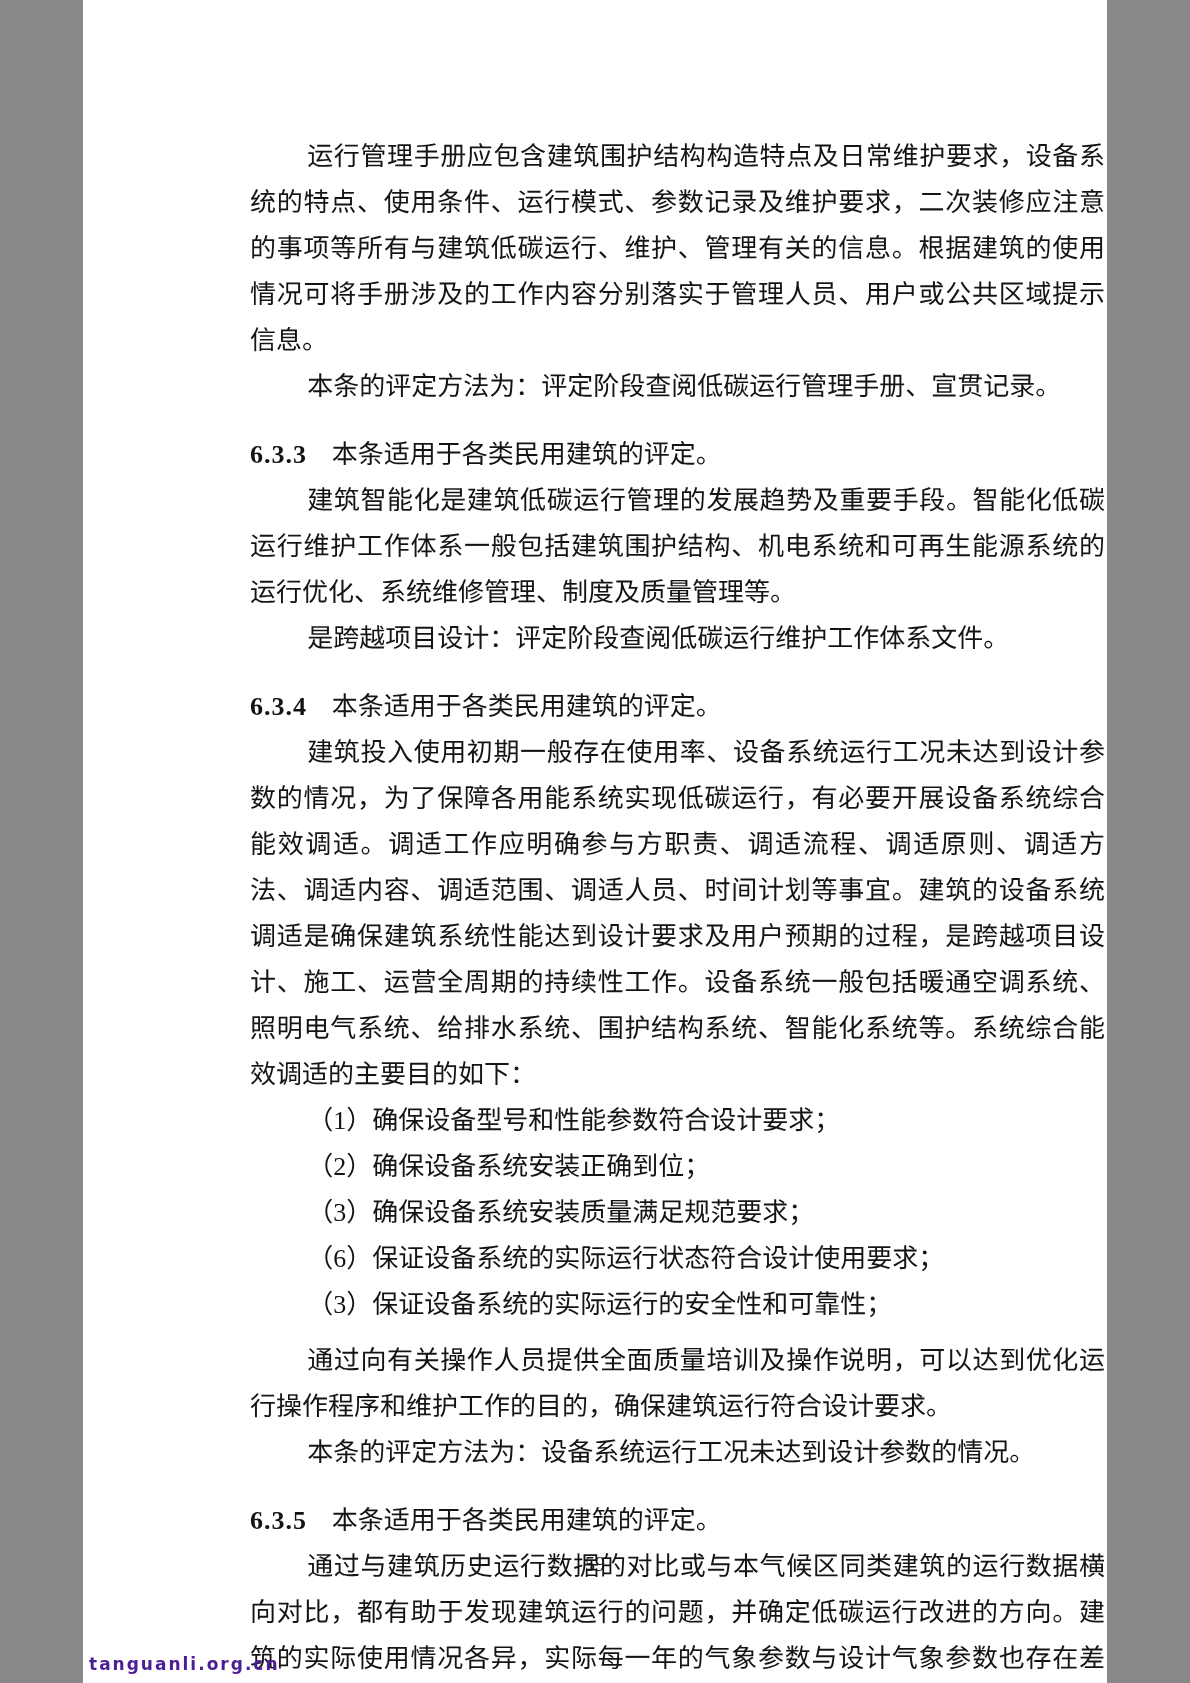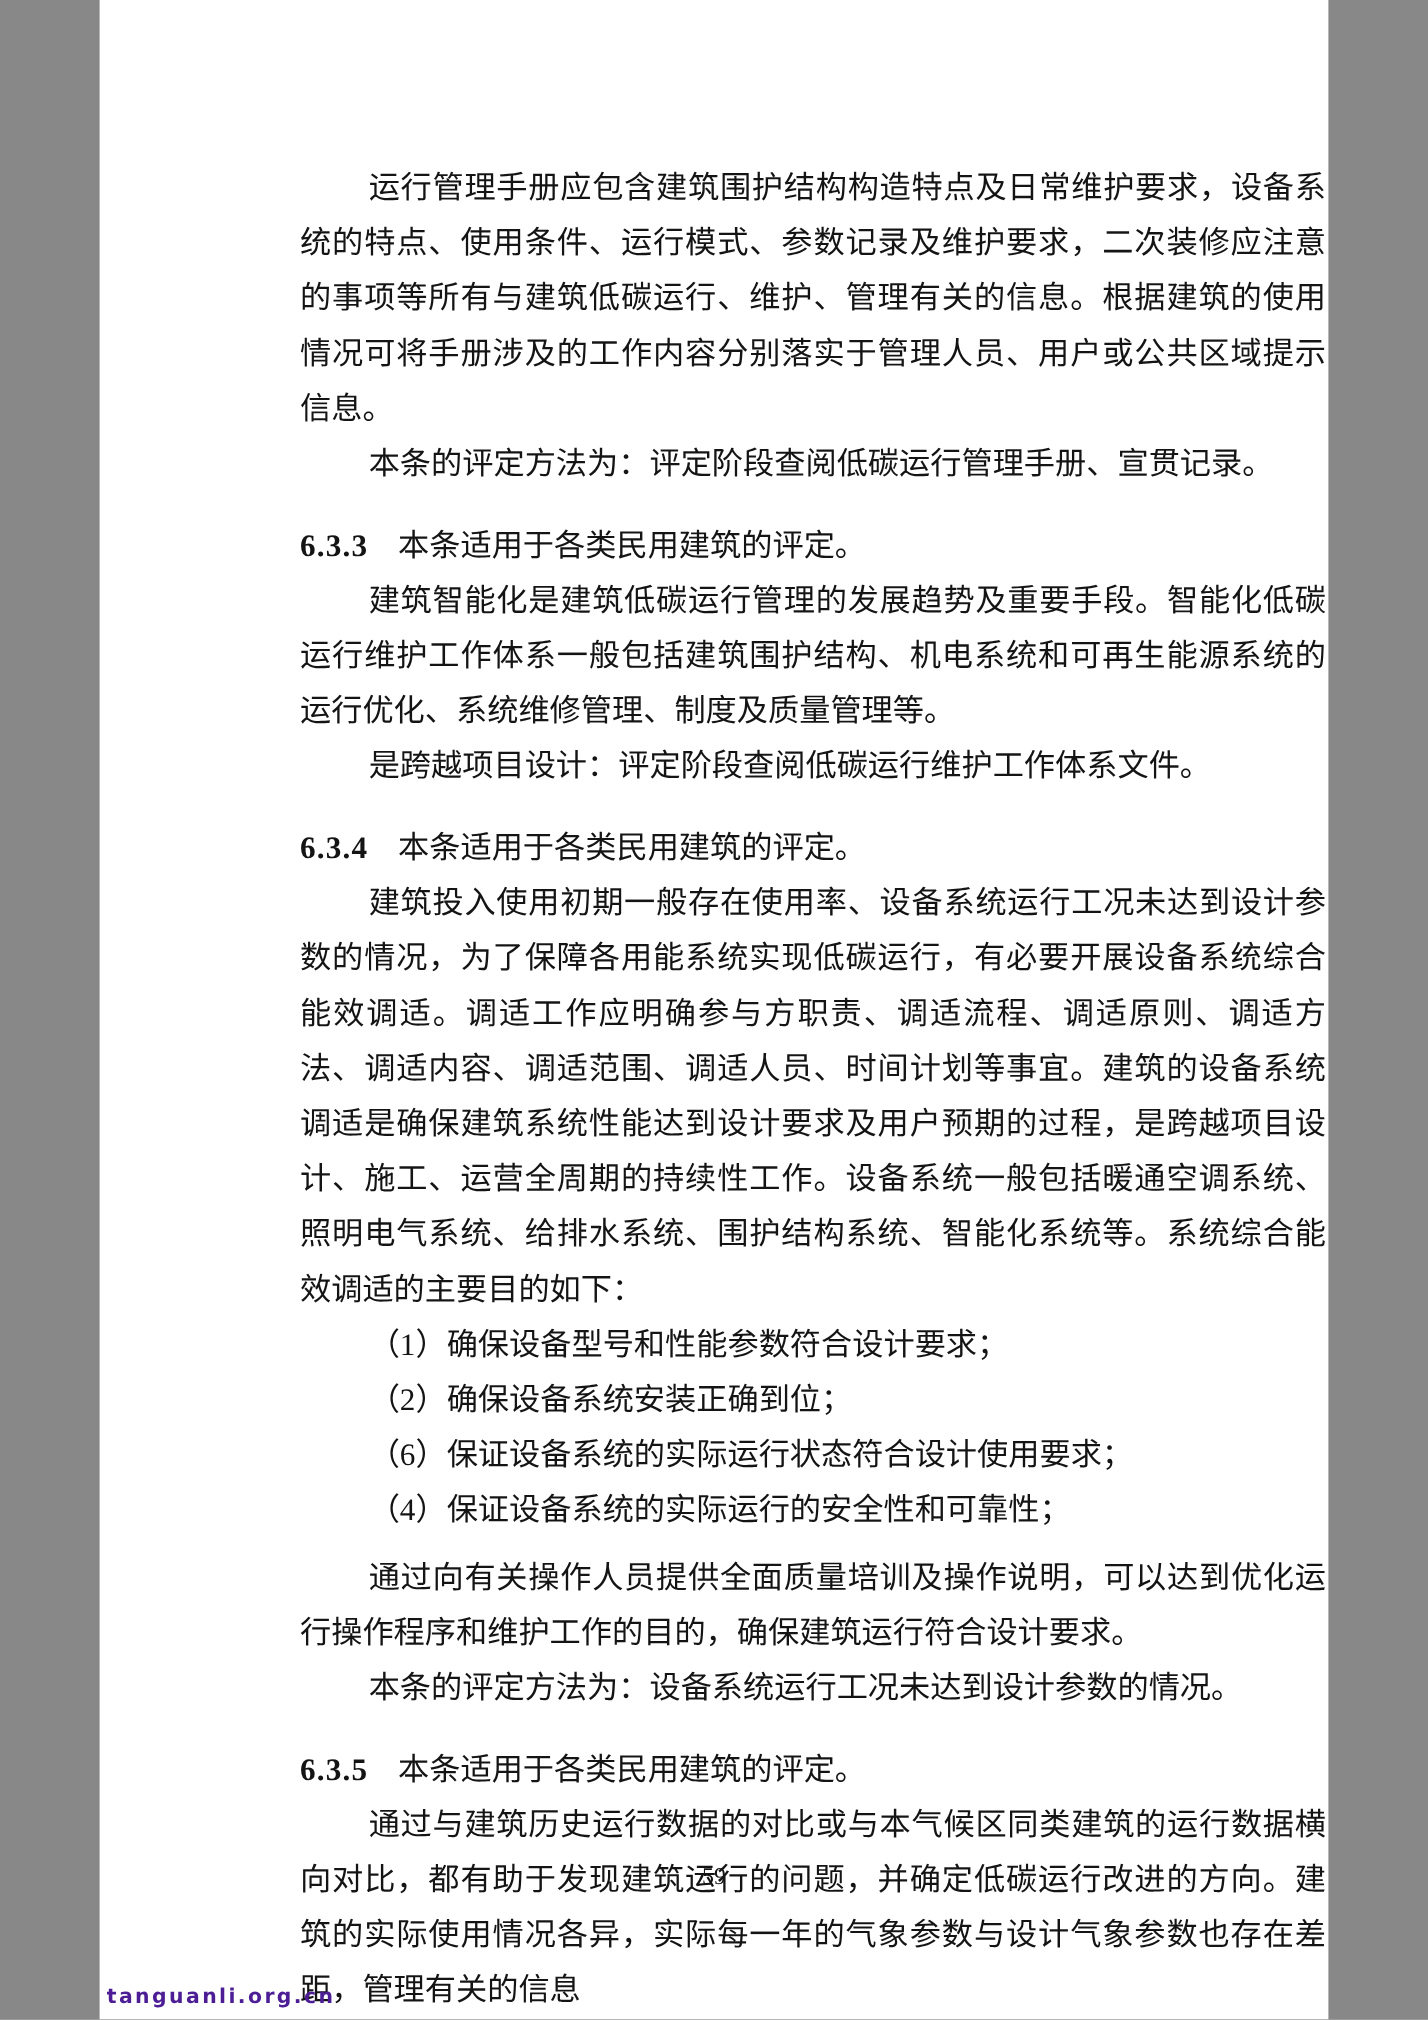--- a/index.html
+++ b/index.html
@@ -67,22 +67,23 @@
   <main class="content">
       <div class="block paragraph">运行管理手册应包含建筑围护结构构造特点及日常维护要求，设备系统的特点、使用条件、运行模式、参数记录及维护要求，二次装修应注意的事项等所有与建筑低碳运行、维护、管理有关的信息。根据建筑的使用情况可将手册涉及的工作内容分别落实于管理人员、用户或公共区域提示信息。</div>
       <div class="block paragraph">本条的评定方法为：评定阶段查阅低碳运行管理手册、宣贯记录。</div>
       <div class="block clause"><span class="clause-num">6.3.3</span><span>本条适用于各类民用建筑的评定。</span></div>
       <div class="block paragraph">建筑智能化是建筑低碳运行管理的发展趋势及重要手段。智能化低碳运行维护工作体系一般包括建筑围护结构、机电系统和可再生能源系统的运行优化、系统维修管理、制度及质量管理等。</div>
       <div class="block paragraph">是跨越项目设计：评定阶段查阅低碳运行维护工作体系文件。</div>
       <div class="block clause"><span class="clause-num">6.3.4</span><span>本条适用于各类民用建筑的评定。</span></div>
       <div class="block paragraph">建筑投入使用初期一般存在使用率、设备系统运行工况未达到设计参数的情况，为了保障各用能系统实现低碳运行，有必要开展设备系统综合能效调适。调适工作应明确参与方职责、调适流程、调适原则、调适方法、调适内容、调适范围、调适人员、时间计划等事宜。建筑的设备系统调适是确保建筑系统性能达到设计要求及用户预期的过程，是跨越项目设计、施工、运营全周期的持续性工作。设备系统一般包括暖通空调系统、照明电气系统、给排水系统、围护结构系统、智能化系统等。系统综合能效调适的主要目的如下：</div>
       <div class="block list-item">（1）确保设备型号和性能参数符合设计要求；</div>
       <div class="block list-item">（2）确保设备系统安装正确到位；</div>
+      <div class="block list-item">（3）确保设备系统安装质量满足规范要求；</div>
       <div class="block list-item">（6）保证设备系统的实际运行状态符合设计使用要求；</div>
-      <div class="block list-item">（4）保证设备系统的实际运行的安全性和可靠性；</div>
+      <div class="block list-item">（3）保证设备系统的实际运行的安全性和可靠性；</div>
       <div class="block paragraph spaced">通过向有关操作人员提供全面质量培训及操作说明，可以达到优化运行操作程序和维护工作的目的，确保建筑运行符合设计要求。</div>
       <div class="block paragraph">本条的评定方法为：设备系统运行工况未达到设计参数的情况。</div>
       <div class="block clause"><span class="clause-num">6.3.5</span><span>本条适用于各类民用建筑的评定。</span></div>
       <div class="block paragraph">通过与建筑历史运行数据的对比或与本气候区同类建筑的运行数据横向对比，都有助于发现建筑运行的问题，并确定低碳运行改进的方向。建筑的实际使用情况各异，实际每一年的气象参数与设计气象参数也存在差距，管理有关的信息</div>
     </main>
   <div class="page-number">59</div>
   <div class="watermark">tanguanli.org.cn</div>
 </div>
 
 </body></html>

